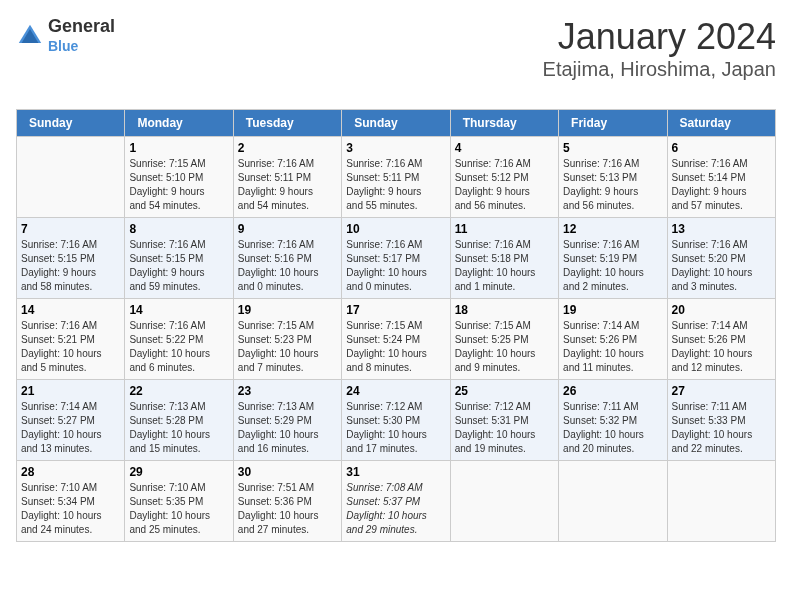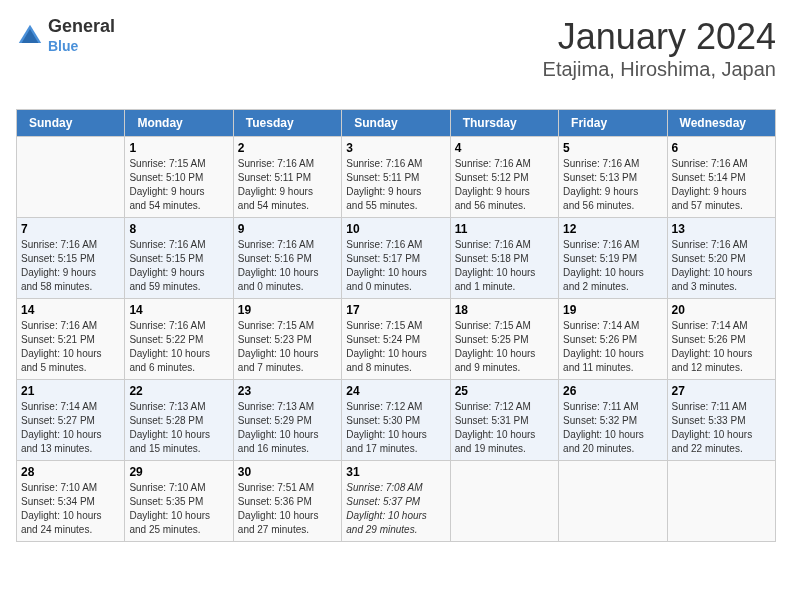--- a/index.html
+++ b/index.html
@@ -111,21 +111,21 @@
 
 <table>
   <thead>
     <tr>
       <th>Sunday</th>
       <th>Monday</th>
       <th>Tuesday</th>
       <th>Sunday</th>
       <th>Thursday</th>
       <th>Friday</th>
-      <th>Wednesday</th>
+      <th>Saturday</th>
     </tr>
   </thead>
   <tbody id="calendar-body">
   <tr>
         <td class="empty-cell"></td>
         <td>
           <span class="day-number">1</span>
           <div class="day-info" style="white-space: pre-line;">Sunrise: 7:15 AM
 Sunset: 5:10 PM
 Daylight: 9 hours

